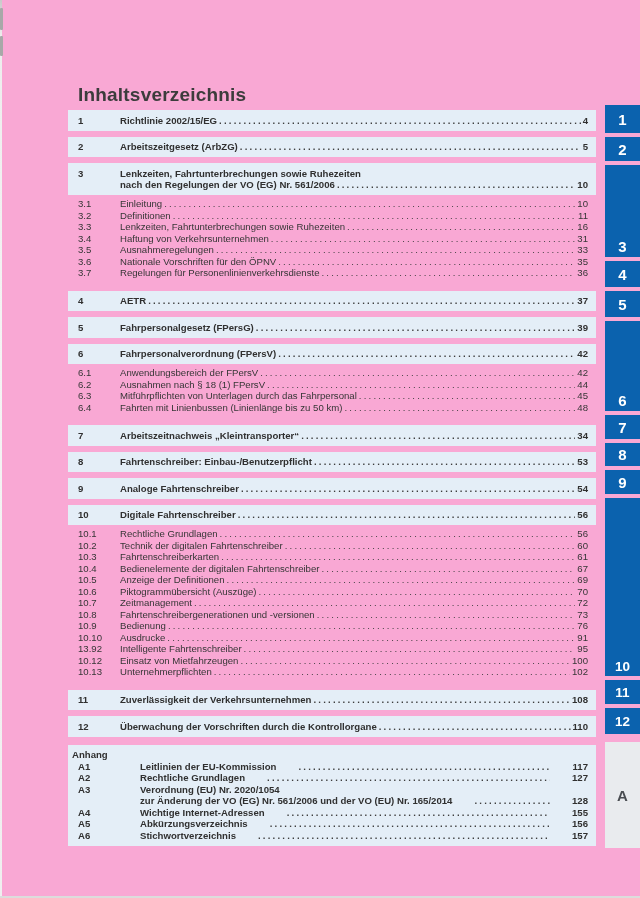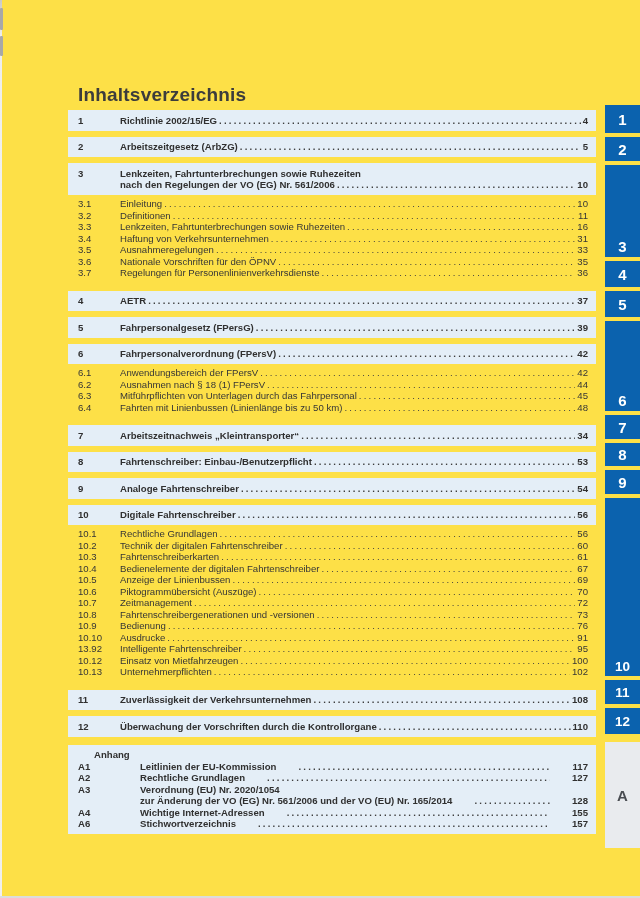--- a/index.html
+++ b/index.html
@@ -2,21 +2,21 @@
 <html><head>
 <meta charset="utf-8">
 <style>
   html,body{margin:0;padding:0;}
   body{
     width:640px;height:898px;overflow:hidden;
     background:#ffffff;
     font-family:"Liberation Sans", sans-serif;
     position:relative;
   }
-  .page{position:absolute;inset:0;background:#fde047;}
+  .page{position:absolute;inset:0;background:#f9a8d4;}
   
   .edge-left{position:absolute;left:0;top:0;width:2px;height:100%;
     background:linear-gradient(180deg,#c9c9c9 0%,#ededed 4%,#f4f4f4 40%,#efefef 100%);}
   .edge-dash{position:absolute;left:0;width:3px;background:#a8a8a8;border-radius:1px;}
   .edge-bottom{position:absolute;left:0;bottom:0;width:100%;height:2px;background:#dcdcdc;}
 
   
   .toc{position:absolute;left:68px;top:0;width:528px;padding-top:84px;color:#363636;}
   .title{font-size:19px;font-weight:bold;color:#3c3c3c;margin:0 0 4px 10px;line-height:22px;letter-spacing:.2px;}
 
@@ -28,21 +28,21 @@
   .row .pg{flex:none;}
 
   .band{background:#e4eef7;padding:4.5px 0;}
   .band.gap-sm{margin-top:6px;}
   .band.gap-lg{margin-top:12px;}
   .band + .row-sub{margin-top:3px;}
   .row-chapter{font-weight:bold;color:#303030;}
   .row-sub{font-weight:normal;}
   .band.appendix{margin-top:8px;}
   .band.appendix .row{font-weight:bold;color:#303030;gap:20px;}
-  .appendix-header{display:block;font-weight:bold;font-size:9.6px;line-height:11.5px;padding-left:26px;color:#303030;}
+  .appendix-header{display:block;font-weight:bold;font-size:9.6px;line-height:11.5px;padding-left:4px;color:#303030;}
 
   
   .tabstrip{position:absolute;right:0;top:0;width:35px;height:898px;}
   .tab{position:absolute;left:0;width:35px;display:flex;justify-content:center;align-items:center;
     background:#0b62ae;color:#ffffff;font-weight:bold;}
   .tab.anchor-bottom{align-items:flex-end;padding-bottom:2px;box-sizing:border-box;}
   .tab.light{background:#e9ebee;color:#4a4d52;}
   .tab .lbl{display:block;}
 </style>
 </head>
@@ -226,21 +226,21 @@
           <span class="pg">61</span>
         </div>
         <div class="row row-sub">
           <span class="num">10.4</span>
           <span class="t">Bedienelemente der digitalen Fahrtenschreiber</span>
           <span class="dots"></span>
           <span class="pg">67</span>
         </div>
         <div class="row row-sub">
           <span class="num">10.5</span>
-          <span class="t">Anzeige der Linienbussen</span>
+          <span class="t">Anzeige der Definitionen</span>
           <span class="dots"></span>
           <span class="pg">69</span>
         </div>
         <div class="row row-sub">
           <span class="num">10.6</span>
           <span class="t">Piktogrammübersicht (Auszüge)</span>
           <span class="dots"></span>
           <span class="pg">70</span>
         </div>
         <div class="row row-sub">
@@ -323,20 +323,26 @@
             <span class="num"></span>
             <span class="t">zur Änderung der VO (EG) Nr. 561/2006 und der VO (EU) Nr. 165/2014</span>
             <span class="dots"></span>
             <span class="pg">128</span>
           </div>
           <div class="row row-chapter">
             <span class="num">A4</span>
             <span class="t">Wichtige Internet-Adressen</span>
             <span class="dots"></span>
             <span class="pg">155</span>
+          </div>
+          <div class="row row-chapter">
+            <span class="num">A5</span>
+            <span class="t">Abkürzungsverzeichnis</span>
+            <span class="dots"></span>
+            <span class="pg">156</span>
           </div>
           <div class="row row-chapter">
             <span class="num">A6</span>
             <span class="t">Stichwortverzeichnis</span>
             <span class="dots"></span>
             <span class="pg">157</span>
           </div>
         </div>
       </div>
   </div>

